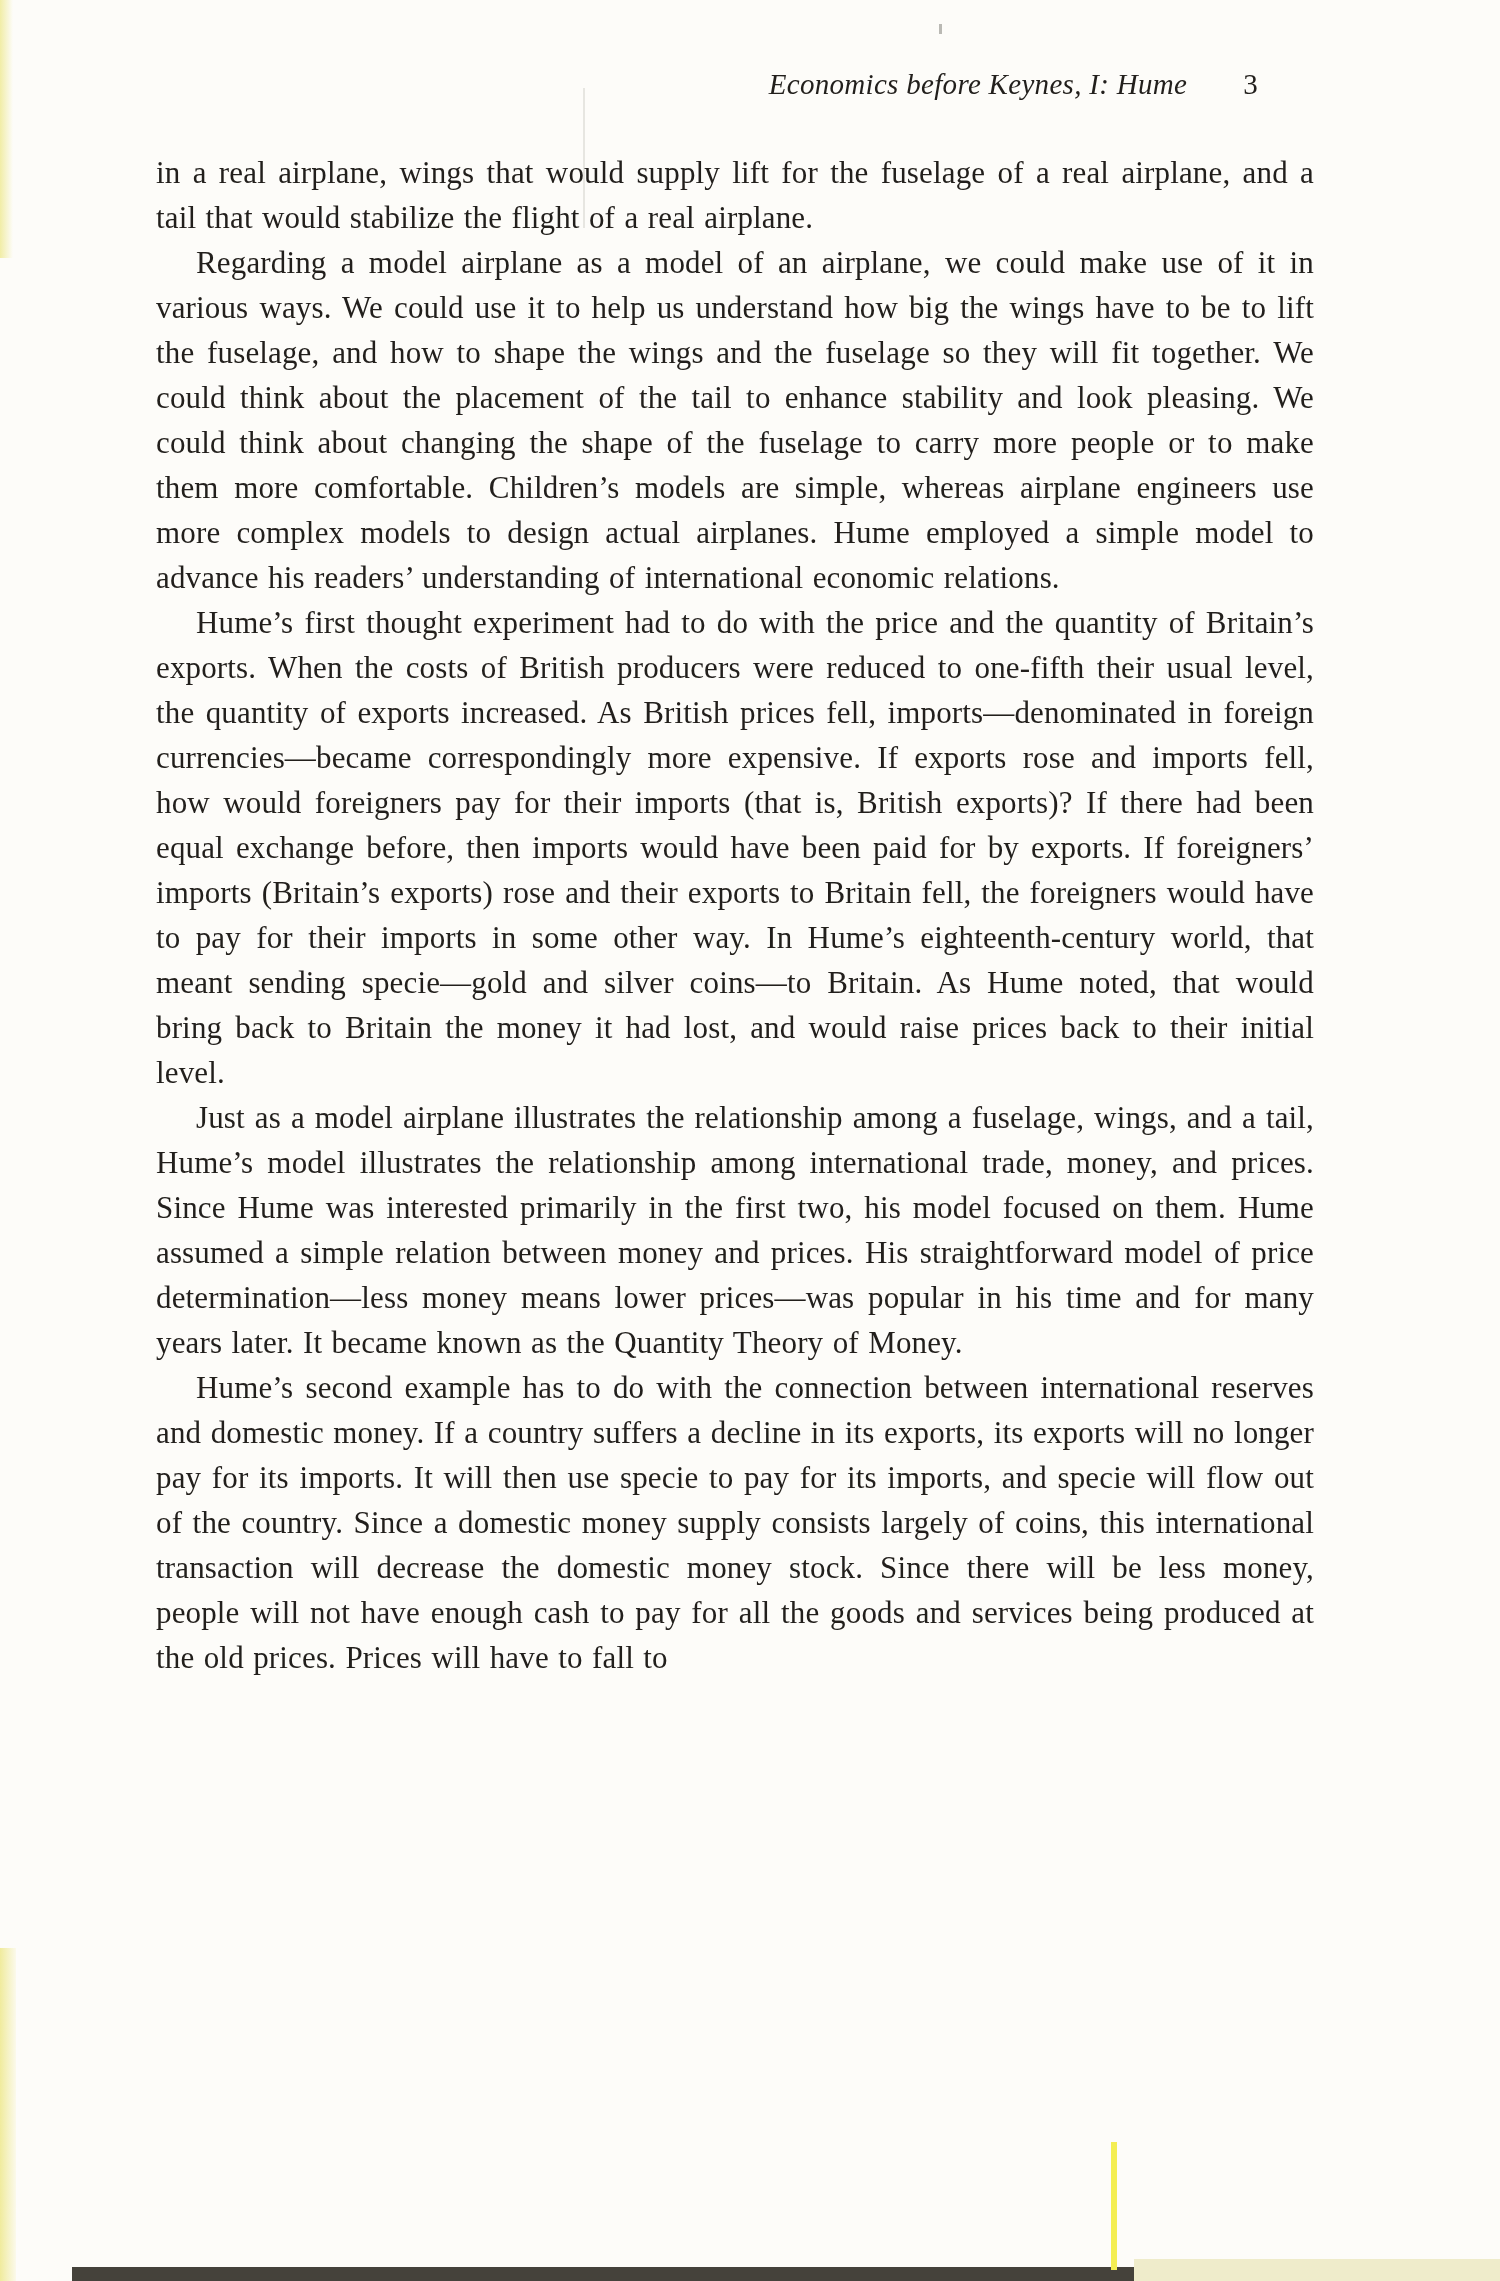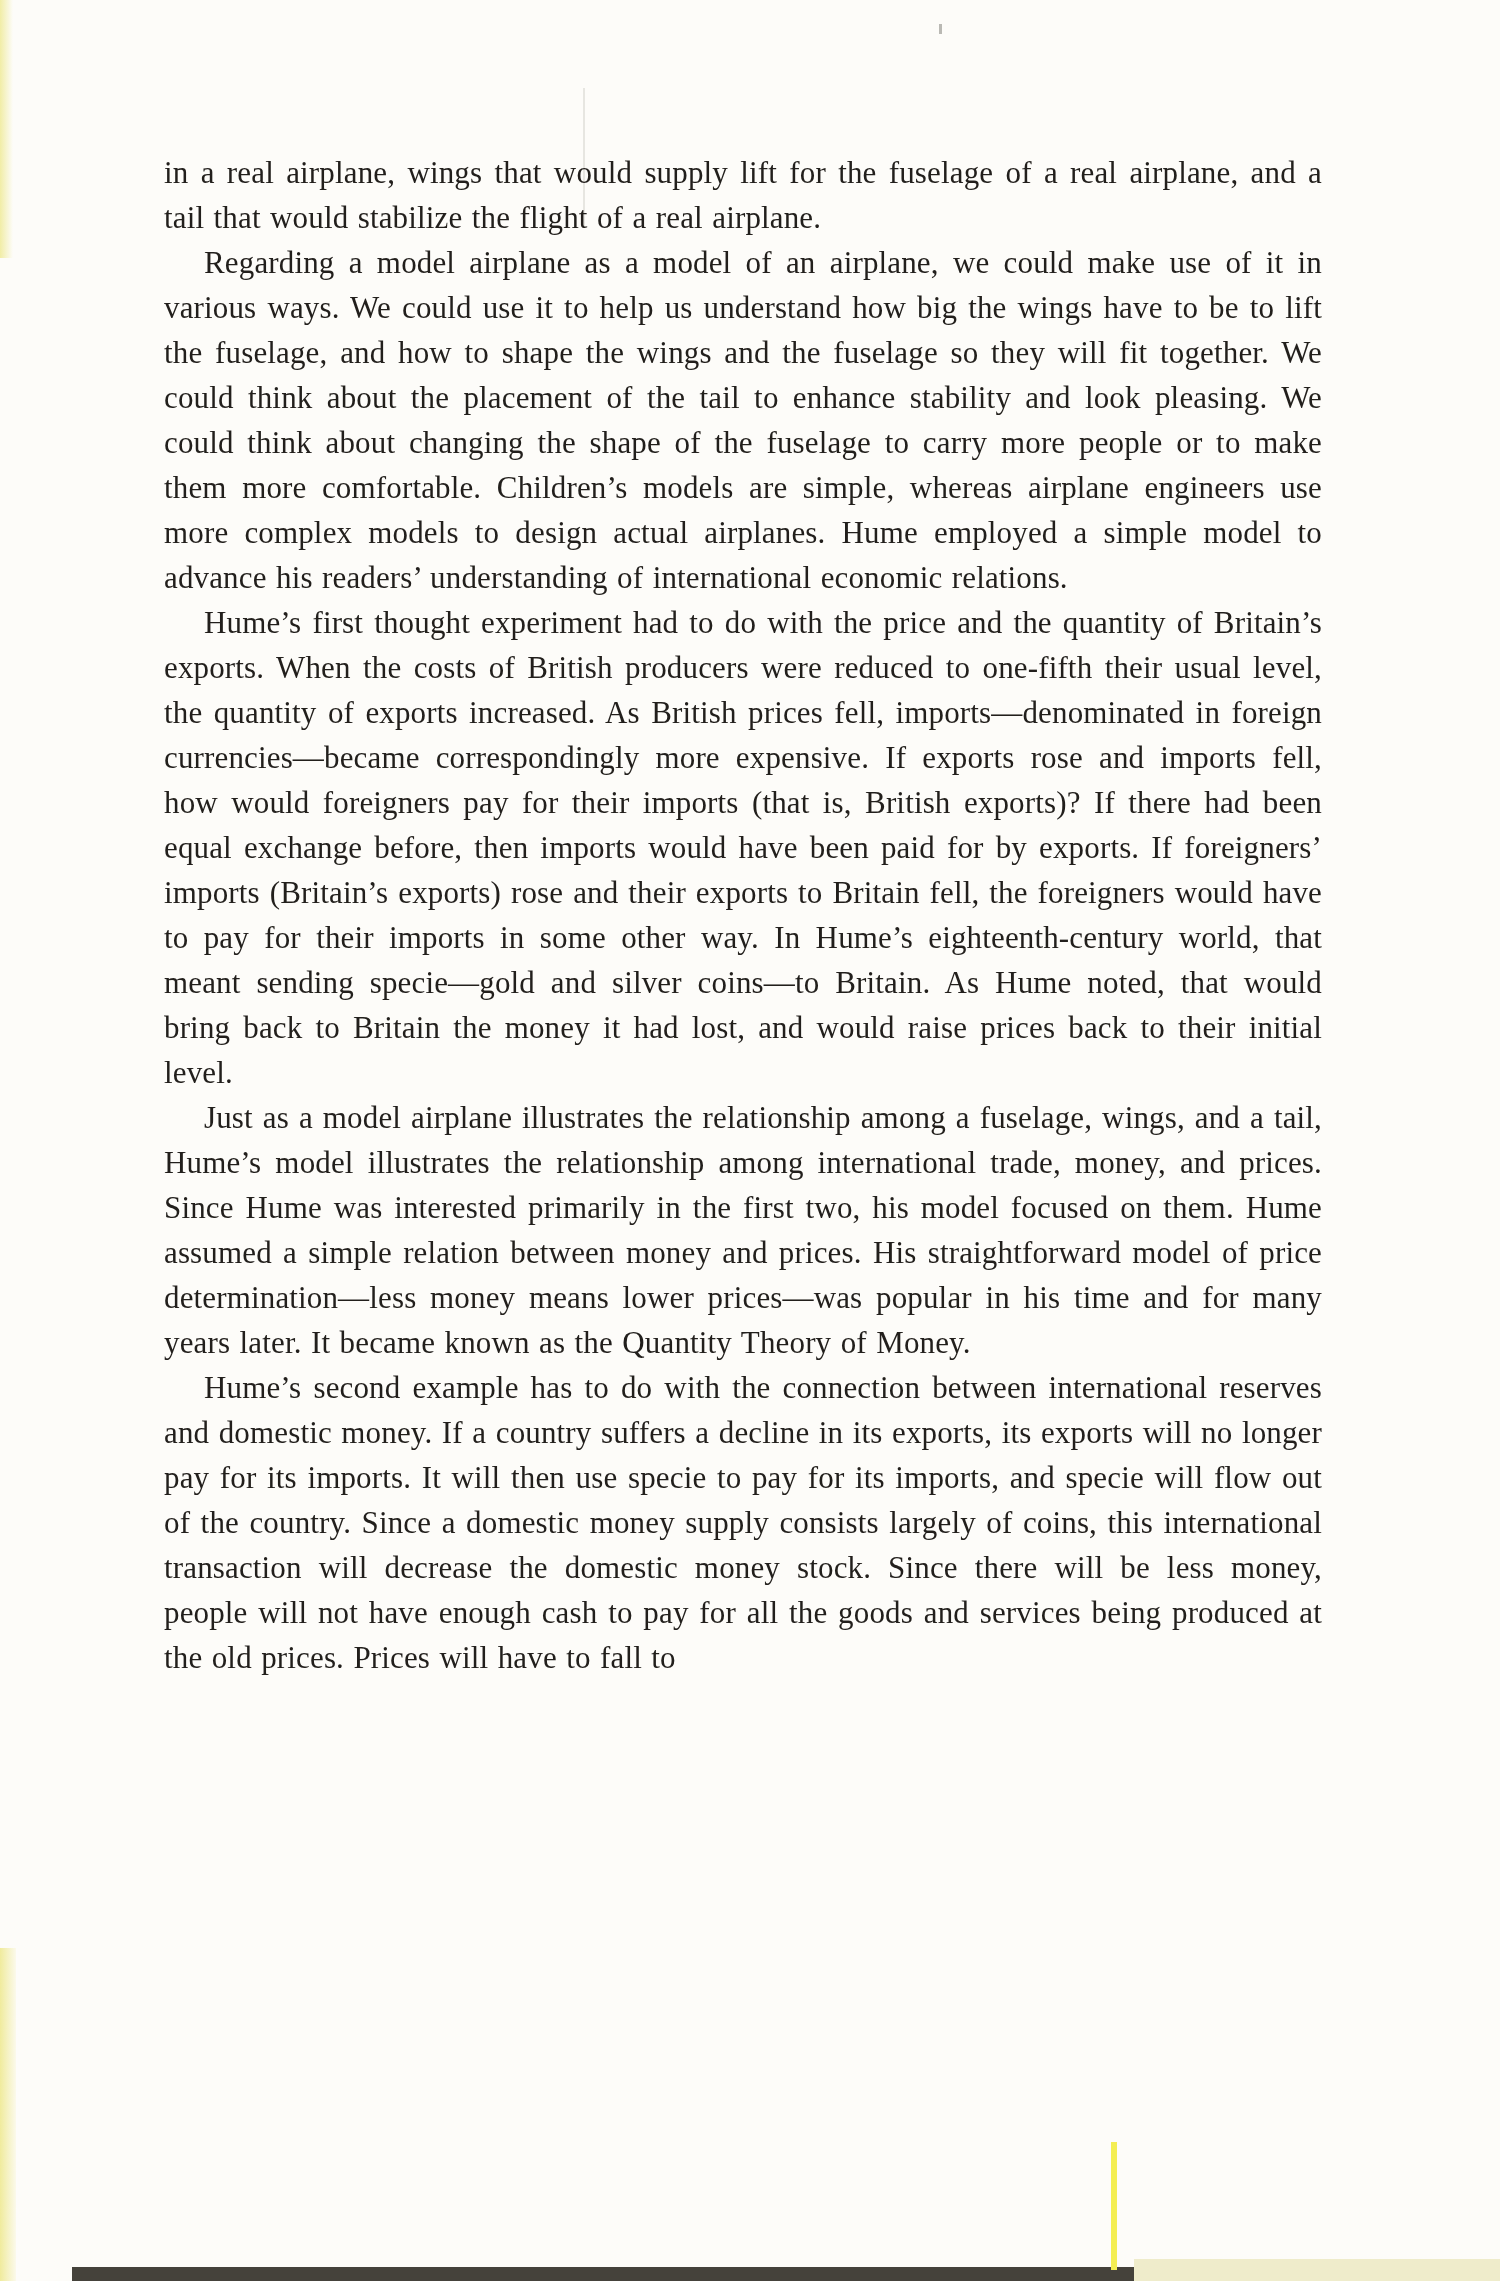--- a/index.html
+++ b/index.html
@@ -33,21 +33,21 @@
     font-size: 29px;
     letter-spacing: 0.3px;
   }
   .running-title { font-style: italic; }
   .page-number { font-style: normal; }
 
   
   .text-block {
     position: absolute;
     top: 150px;
-    left: 164px;
+    left: 156px;
     width: 1158px;
     font-size: 31px;
     line-height: 45px;
     text-align: justify;
     letter-spacing: 0.15px;
     word-spacing: 1.5px;
   }
   .para {
     margin: 0;
     text-indent: 40px;
@@ -98,20 +98,24 @@
 <div class="page">
 
   <div class="artifact artifact-left-top"></div>
   <div class="artifact artifact-left-bottom"></div>
   <div class="artifact artifact-bottom-right"></div>
   <div class="artifact artifact-bottom-bar"></div>
   <div class="artifact artifact-yellow-tick"></div>
   <div class="artifact artifact-crease"></div>
   <div class="artifact artifact-speck"></div>
 
+  <header class="running-header">
+    <span class="running-title">Economics before Keynes, I: Hume</span>
+    <span class="page-number">3</span>
+  </header>
 
   <main class="text-block">
     <p class="para no-indent">in a real airplane, wings that would supply lift for the fuselage of a real airplane, and a tail that would stabilize the flight of a real airplane.</p>
     <p class="para">Regarding a model airplane as a model of an airplane, we could make use of it in various ways. We could use it to help us understand how big the wings have to be to lift the fuselage, and how to shape the wings and the fuselage so they will fit together. We could think about the placement of the tail to enhance stability and look pleasing. We could think about changing the shape of the fuselage to carry more people or to make them more comfortable. Children’s models are simple, whereas airplane engineers use more complex models to design actual airplanes. Hume employed a simple model to advance his readers’ understanding of international economic relations.</p>
     <p class="para">Hume’s first thought experiment had to do with the price and the quantity of Britain’s exports. When the costs of British producers were reduced to one-fifth their usual level, the quantity of exports increased. As British prices fell, imports—denominated in foreign currencies—became correspondingly more expensive. If exports rose and imports fell, how would foreigners pay for their imports (that is, British exports)? If there had been equal exchange before, then imports would have been paid for by exports. If foreigners’ imports (Britain’s exports) rose and their exports to Britain fell, the foreigners would have to pay for their imports in some other way. In Hume’s eighteenth-century world, that meant sending specie—gold and silver coins—to Britain. As Hume noted, that would bring back to Britain the money it had lost, and would raise prices back to their initial level.</p>
     <p class="para">Just as a model airplane illustrates the relationship among a fuselage, wings, and a tail, Hume’s model illustrates the relationship among international trade, money, and prices. Since Hume was interested primarily in the first two, his model focused on them. Hume assumed a simple relation between money and prices. His straightforward model of price determination—less money means lower prices—was popular in his time and for many years later. It became known as the Quantity Theory of Money.</p>
     <p class="para">Hume’s second example has to do with the connection between international reserves and domestic money. If a country suffers a decline in its exports, its exports will no longer pay for its imports. It will then use specie to pay for its imports, and specie will flow out of the country. Since a domestic money supply consists largely of coins, this international transaction will decrease the domestic money stock. Since there will be less money, people will not have enough cash to pay for all the goods and services being produced at the old prices. Prices will have to fall to</p>
   </main>
 
 </div>

